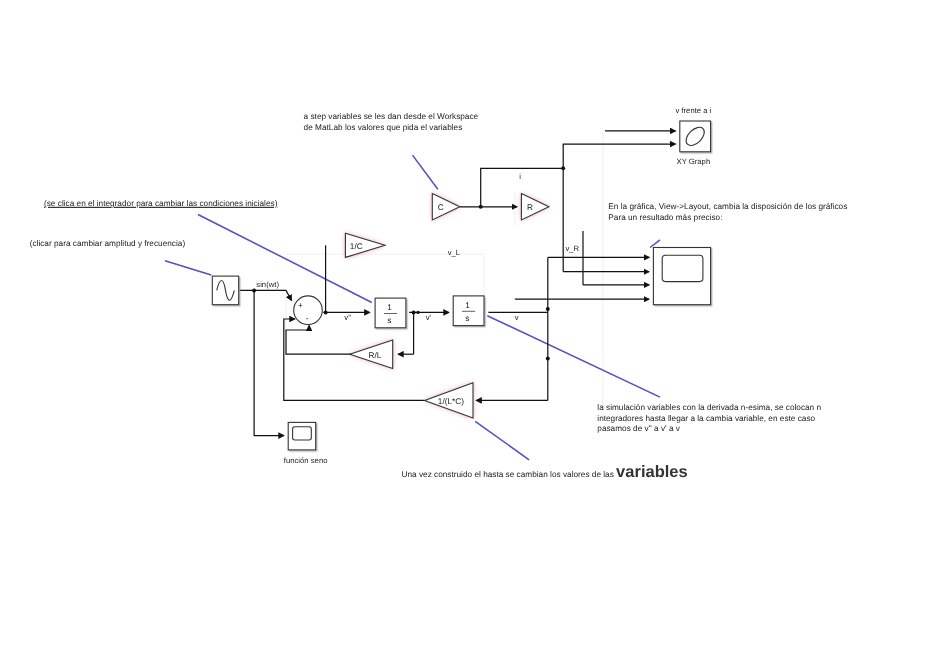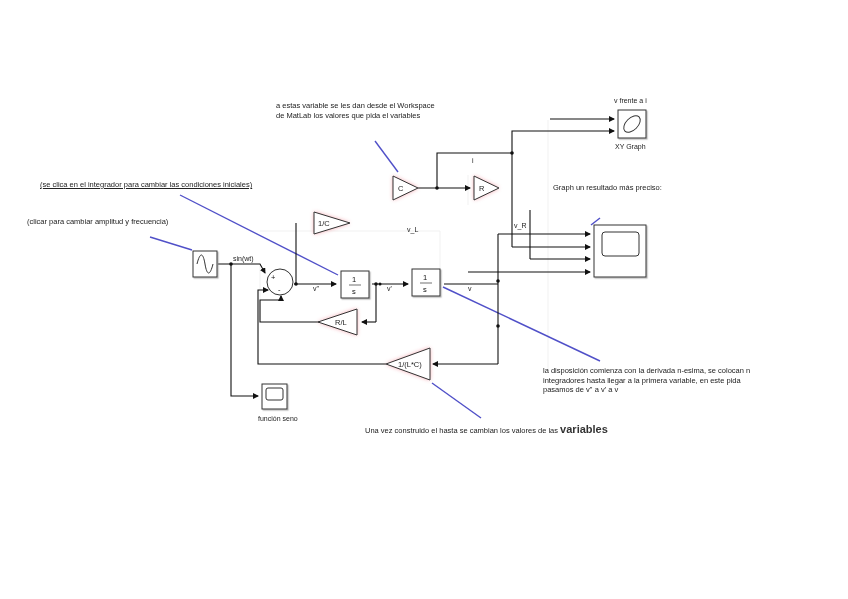--- a/index.html
+++ b/index.html
@@ -1,21 +1,21 @@
 <!DOCTYPE html>
 <html><head>
 <meta charset="utf-8">
 <style>
   html, body { margin: 0; padding: 0; background: #ffffff; }
   body { width: 848px; height: 599px; position: relative; overflow: hidden;
          font-family: "Liberation Sans", sans-serif; color: #111; }
   #canvas { position: absolute; left: 0; top: 0; }
   .note { position: absolute; font-size: 7.5px; line-height: 9.5px; color: #222;
           white-space: nowrap; font-family: "Liberation Sans", sans-serif; }
-  .note .big { font-size: 11px; font-weight: bold; color: #333; }
+  .note .big { font-size: 15px; font-weight: bold; color: #333; }
   .lbl { font-family: "Liberation Sans", sans-serif; font-size: 7px; fill: #222; }
   .blk-lbl { font-family: "Liberation Sans", sans-serif; font-size: 7.5px; fill: #111; }
   .gain-lbl { font-family: "Liberation Sans", sans-serif; font-size: 7.5px; fill: #222; }
 </style>
 </head>
 <body>
 
 <svg id="canvas" width="848" height="599" viewBox="0 0 848 599">
   <defs>
     <marker id="arr" markerWidth="6" markerHeight="6" refX="5" refY="3" orient="auto" markerUnits="userSpaceOnUse">
@@ -174,33 +174,34 @@
   <rect x="602" y="232" width="37" height="24" rx="3" fill="#fff" stroke="#333" stroke-width="1"></rect>
 
   <g filter="url(#shadow)">
     <rect x="262" y="384" width="25" height="25" fill="#fff" stroke="#333" stroke-width="1"></rect>
   </g>
   <rect x="266" y="388" width="17" height="12" rx="2" fill="#fff" stroke="#333" stroke-width="1"></rect>
   <text class="lbl" x="258" y="421">función seno</text>
 </svg>
 
 <div class="note" style="left:276px; top:101px;">
-  <div>a estas variable se les dan desde el Workspace</div>
+  <div>a step variables se les dan desde el Workspace</div>
   <div>de MatLab los valores que pida el variables</div>
 </div>
 
 <div class="note" style="left:40px; top:180px;text-decoration:underline;">(se clica en el integrador para cambiar las condiciones iniciales)</div>
 
 <div class="note" style="left:27px; top:217px;">(clicar para cambiar amplitud y frecuencia)</div>
 
 <div class="note" style="left:553px; top:183px;">
-  <div>Graph un resultado más preciso:</div>
+  <div>En la gráfica, View-&gt;Layout, cambia la disposición de los gráficos</div>
+  <div>Para un resultado más preciso:</div>
 </div>
 
 <div class="note" style="left:543px; top:366px;">
-  <div>la disposición comienza con la derivada n-esima, se colocan n</div>
-  <div>integradores hasta llegar a la primera variable, en este pida</div>
+  <div>la simulación variables con la derivada n-esima, se colocan n</div>
+  <div>integradores hasta llegar a la cambia variable, en este caso</div>
   <div>pasamos de v'' a v' a v</div>
 </div>
 
 <div class="note" style="left:365px; top:425px;">
   <span>Una vez construido el hasta se cambian los valores de las </span><span class="big">variables</span>
 </div>
 
 </body></html>

